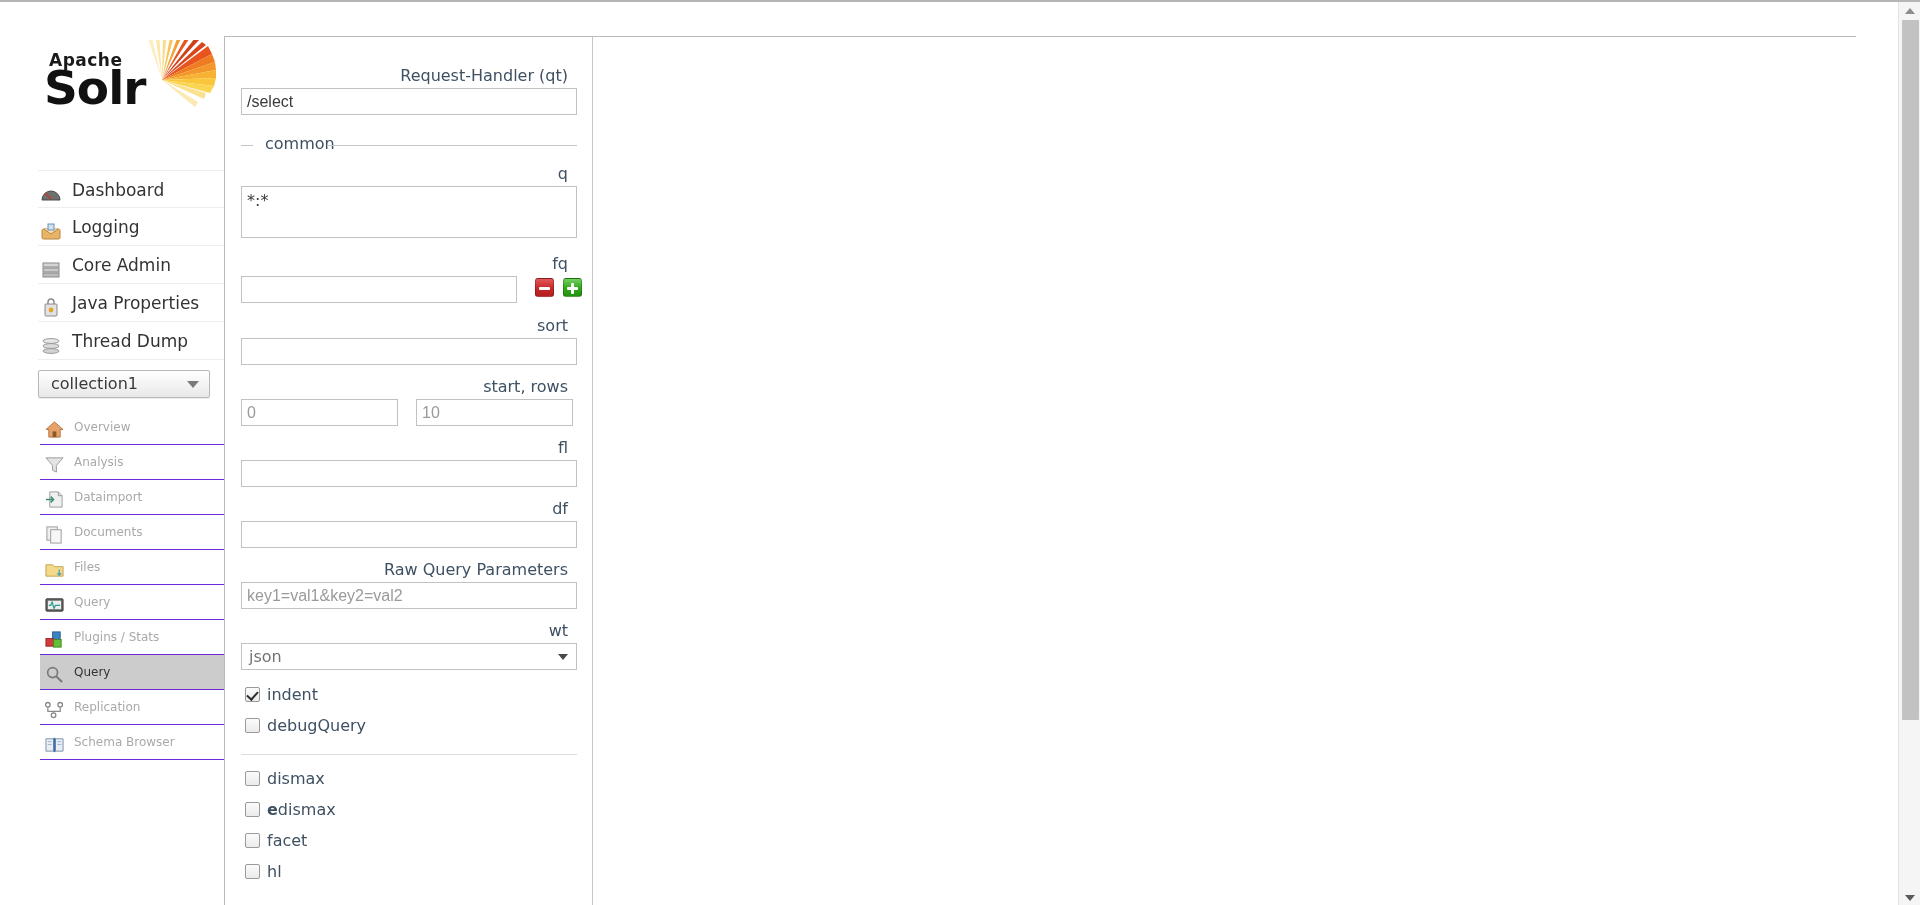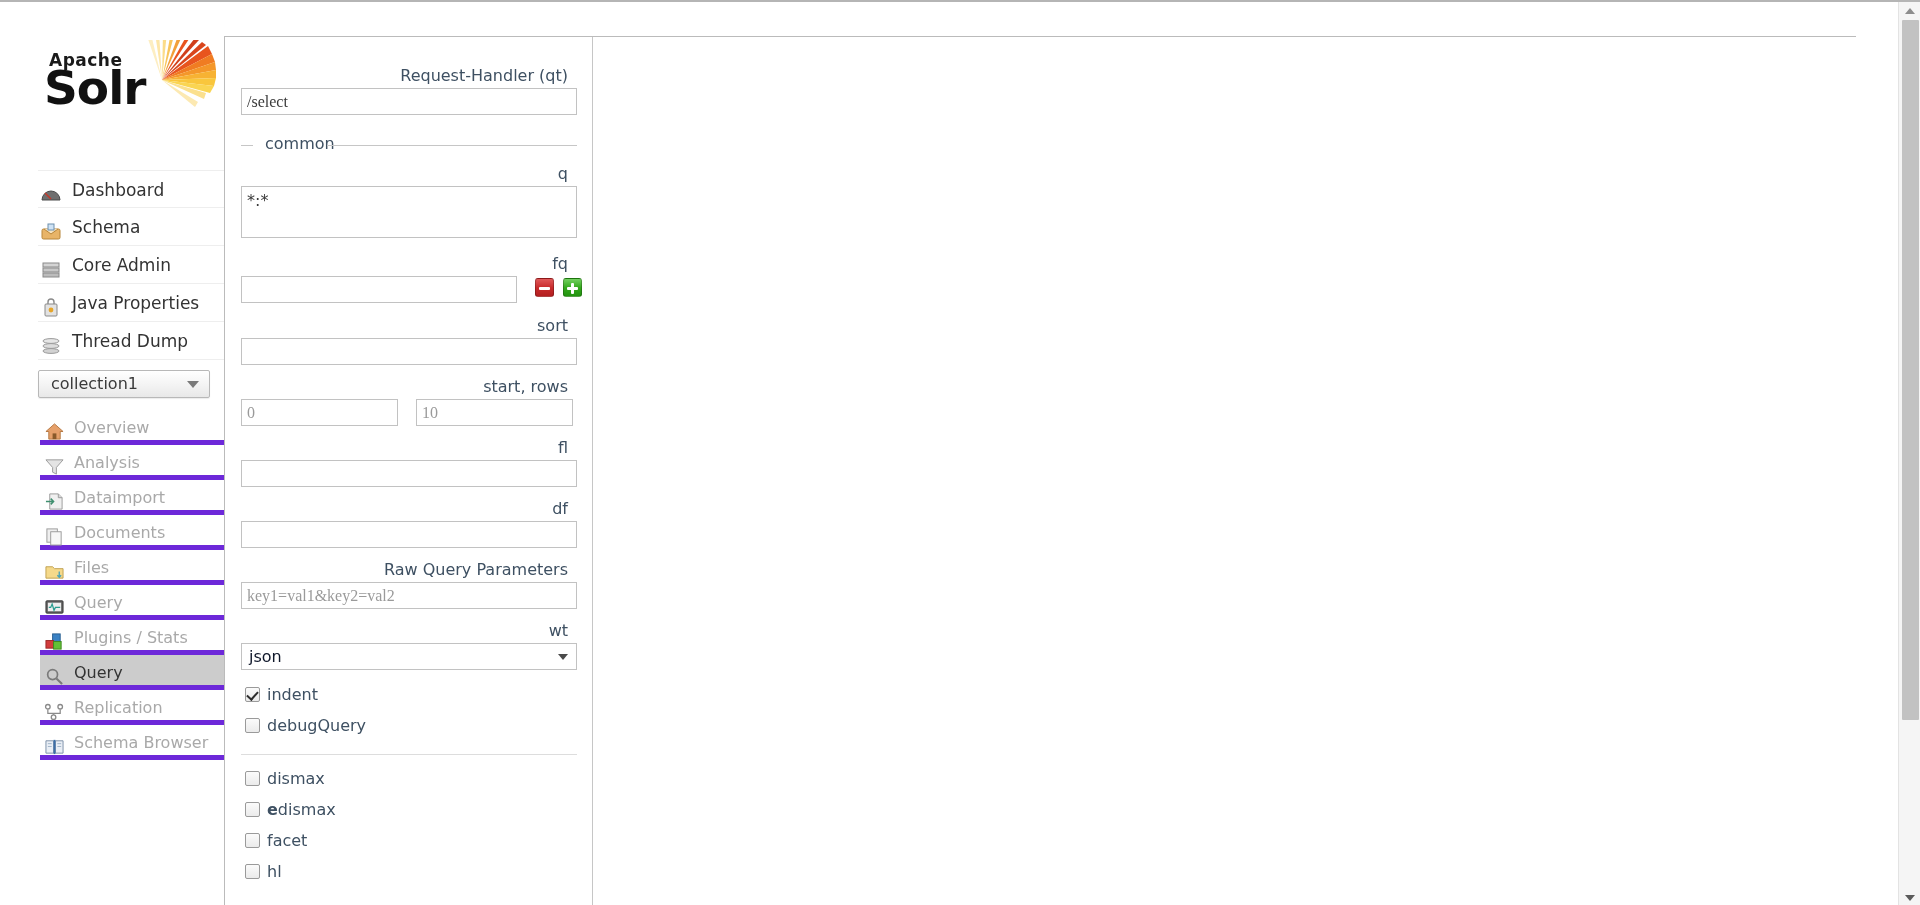--- a/index.html
+++ b/index.html
@@ -110,22 +110,22 @@
   
   #subnav {
     position: absolute;
     left: 40px; top: 408px;
     width: 184px;
   }
   .sub-item {
     position: relative;
     height: 35px;
     line-height: 35px;
-    border-bottom: 5px solid #6d28d9;
-    font-size: 16px;
+    border-bottom: 1px solid #6d28d9;
+    font-size: 12px;
     color: #a9a9a9;
     padding-left: 34px;
     white-space: nowrap;
     cursor: pointer;
   }
   .sub-item.active {
     background: #cccccc;
     color: #333333;
   }
   .sub-ico {
@@ -165,21 +165,21 @@
     color: #3e5062;
     margin: 0 0 3px 2px;
     line-height: 18px;
     text-align: right;
   }
   .txtin {
     width: 336px;
     height: 27px;
     border: 1px solid #c2c2c2;
     background: #ffffff;
-    font-family: Liberation Serif, serif;
+    font-family: Liberation Sans, sans-serif;
     font-size: 16px;
     color: #3a3a3a;
     padding: 0 5px;
     outline: none;
   }
   .txtin::placeholder { color: #9a9a9a; }
   .blk { margin-bottom: 13px; }
 
   
   .legendline {
@@ -252,21 +252,21 @@
   
   .selbox {
     position: relative;
     width: 336px; height: 27px;
     border: 1px solid #c2c2c2;
     background: #ffffff;
     cursor: pointer;
   }
   .selbox .selval {
     position: absolute; left: 7px; top: 0;
-    line-height: 25px; font-size: 16px; color: #0f172a;
+    line-height: 25px; font-size: 16px; color: #737373;
   }
   .selbox .selarw {
     position: absolute; right: 8px; top: 10px;
     width: 0; height: 0;
     border-left: 5px solid transparent;
     border-right: 5px solid transparent;
     border-top: 6px solid #4a4a4a;
   }
 
   
@@ -370,21 +370,21 @@
     <div id="mainnav">
         <div class="nav-item"><span class="nav-ico"><svg width="22" height="20" viewBox="0 0 22 20">
               <path d="M2 15 A9 9 0 0 1 20 15 Z" fill="#6f6f6f"></path>
               <path d="M2 15 A9 9 0 0 1 20 15 Z" fill="none" stroke="#4a4a4a"></path>
               <line x1="11" y1="14" x2="5" y2="8" stroke="#c0392b" stroke-width="1.6"></line>
             </svg></span><span>Dashboard</span></div>
         <div class="nav-item"><span class="nav-ico"><svg width="22" height="20" viewBox="0 0 22 20">
               <rect x="2" y="7" width="18" height="10" rx="1.5" fill="#e8b468" stroke="#b8863a"></rect>
               <path d="M4 7 L11 12 L18 7" fill="#f6e3bf" stroke="#b8863a"></path>
               <rect x="8" y="2" width="6" height="6" fill="#cfe3f5" stroke="#6d8fae"></rect>
-            </svg></span><span>Schema</span></div>
+            </svg></span><span>Logging</span></div>
         <div class="nav-item"><span class="nav-ico"><svg width="22" height="20" viewBox="0 0 22 20">
               <rect x="3" y="3" width="16" height="4" fill="#d4d4d4" stroke="#8a8a8a"></rect>
               <rect x="3" y="8" width="16" height="4" fill="#c8c8c8" stroke="#8a8a8a"></rect>
               <rect x="3" y="13" width="16" height="4" fill="#bcbcbc" stroke="#8a8a8a"></rect>
             </svg></span><span>Core Admin</span></div>
         <div class="nav-item"><span class="nav-ico"><svg width="22" height="20" viewBox="0 0 22 20">
               <rect x="5" y="6" width="12" height="12" rx="1" fill="#e2e2e2" stroke="#8a8a8a"></rect>
               <path d="M8 6 V4 a3 3 0 0 1 6 0 V6" fill="none" stroke="#8a8a8a" stroke-width="1.4"></path>
               <circle cx="11" cy="12" r="2.4" fill="#e6a52a"></circle>
             </svg></span><span>Java Properties</span></div>

